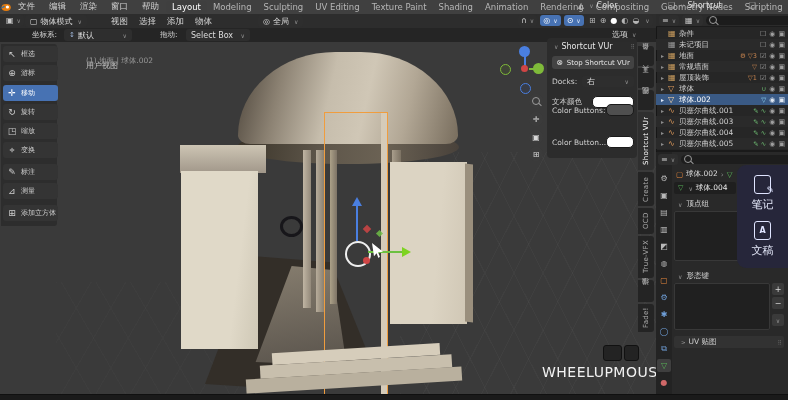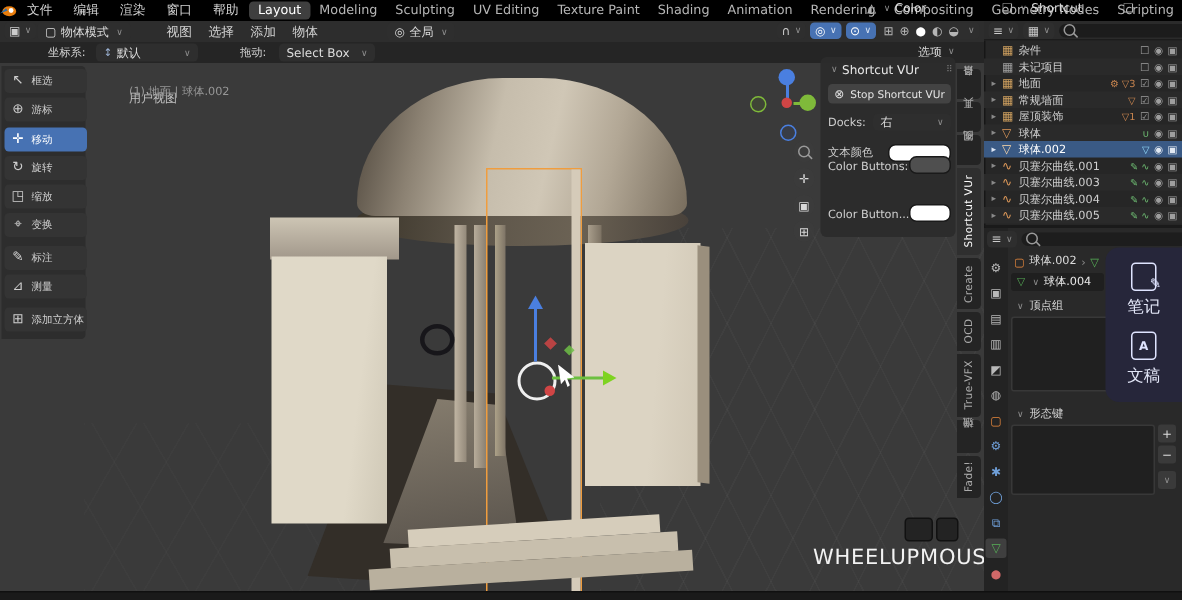--- a/index.html
+++ b/index.html
@@ -35,21 +35,21 @@
   .mag::after{content:"";position:absolute;width:4px;height:1px;background:#9a9a9a;transform:rotate(45deg);right:-3px;bottom:-1px}
   .gbtn{position:absolute;width:14px;height:14px;border-radius:50%;background:rgba(60,60,60,.85);color:#d8d8d8;display:flex;align-items:center;justify-content:center;font-size:8px}
   .sw{height:10px;border-radius:5px;border:1px solid #1a1a1a}
   .npl{font-size:7.5px;color:#cfcfcf;white-space:nowrap}
 </style>
 </head>
 <body>
 
 <div id="app">
 
-  <div class="a f" style="left:0;top:0;width:788px;height:14px;background:#000000;border-bottom:1px solid #131313">
+  <div class="a f" style="left:0;top:0;width:788px;height:14px;background:#404040;border-bottom:1px solid #131313">
     <span style="width:16px;text-align:center">
       <svg width="11" height="9" viewBox="0 0 11 9" style="display:block;margin:0 auto">
           <ellipse cx="6.2" cy="4.5" rx="4.6" ry="3.4" fill="#e87d0d"></ellipse>
           <circle cx="7.4" cy="4" r="1.6" fill="#fff"></circle>
           <path d="M0 6 L4 2.5 L5 4z" fill="#2a6fb0"></path>
         </svg>
     </span>
     <span class="menu">文件</span>
     <span class="menu">编辑</span>
     <span class="menu">渲染</span>
@@ -500,20 +500,25 @@
   <div class="a f" style="left:772px;top:283px;width:12px;height:12px;background:#3a3a3a;border-radius:2px;justify-content:center;color:#ddd;font-size:8px">
       <span>+</span>
     </div>
   <div class="a f" style="left:772px;top:297px;width:12px;height:12px;background:#3a3a3a;border-radius:2px;justify-content:center;color:#ddd;font-size:8px">
       <span>−</span>
     </div>
   <div class="a f" style="left:772px;top:314px;width:12px;height:12px;background:#3a3a3a;border-radius:2px;justify-content:center">
       <span class="cv" style="margin:0">∨</span>
     </div>
 
+  <div class="sec" style="top:336px">
+      <span class="cv" style="transform:rotate(-90deg)">∨</span>
+      <span>UV 贴图</span>
+      <span class="grip">⠿</span>
+    </div>
 
   <div class="a" style="left:737px;top:165px;width:51px;height:103px;background:#26263a;border-radius:9px 0 0 9px;z-index:40;display:flex;flex-direction:column;align-items:center;justify-content:space-evenly">
     <div style="display:flex;flex-direction:column;align-items:center;gap:3px">
       <span style="width:15px;height:17px;border:1.5px solid #dfe4ff;border-radius:3px;position:relative;display:block">
           <span style="position:absolute;right:-4px;bottom:-2px;color:#dfe4ff;font-size:9px">✎</span>
         </span>
       <span style="font-size:11px;color:#e2e6f7">笔记</span>
     </div>
     <div style="display:flex;flex-direction:column;align-items:center;gap:3px">
       <span style="width:15px;height:17px;border:1.5px solid #dfe4ff;border-radius:3px;display:flex;align-items:center;justify-content:center;font-size:8px;font-weight:bold;color:#dfe4ff">

